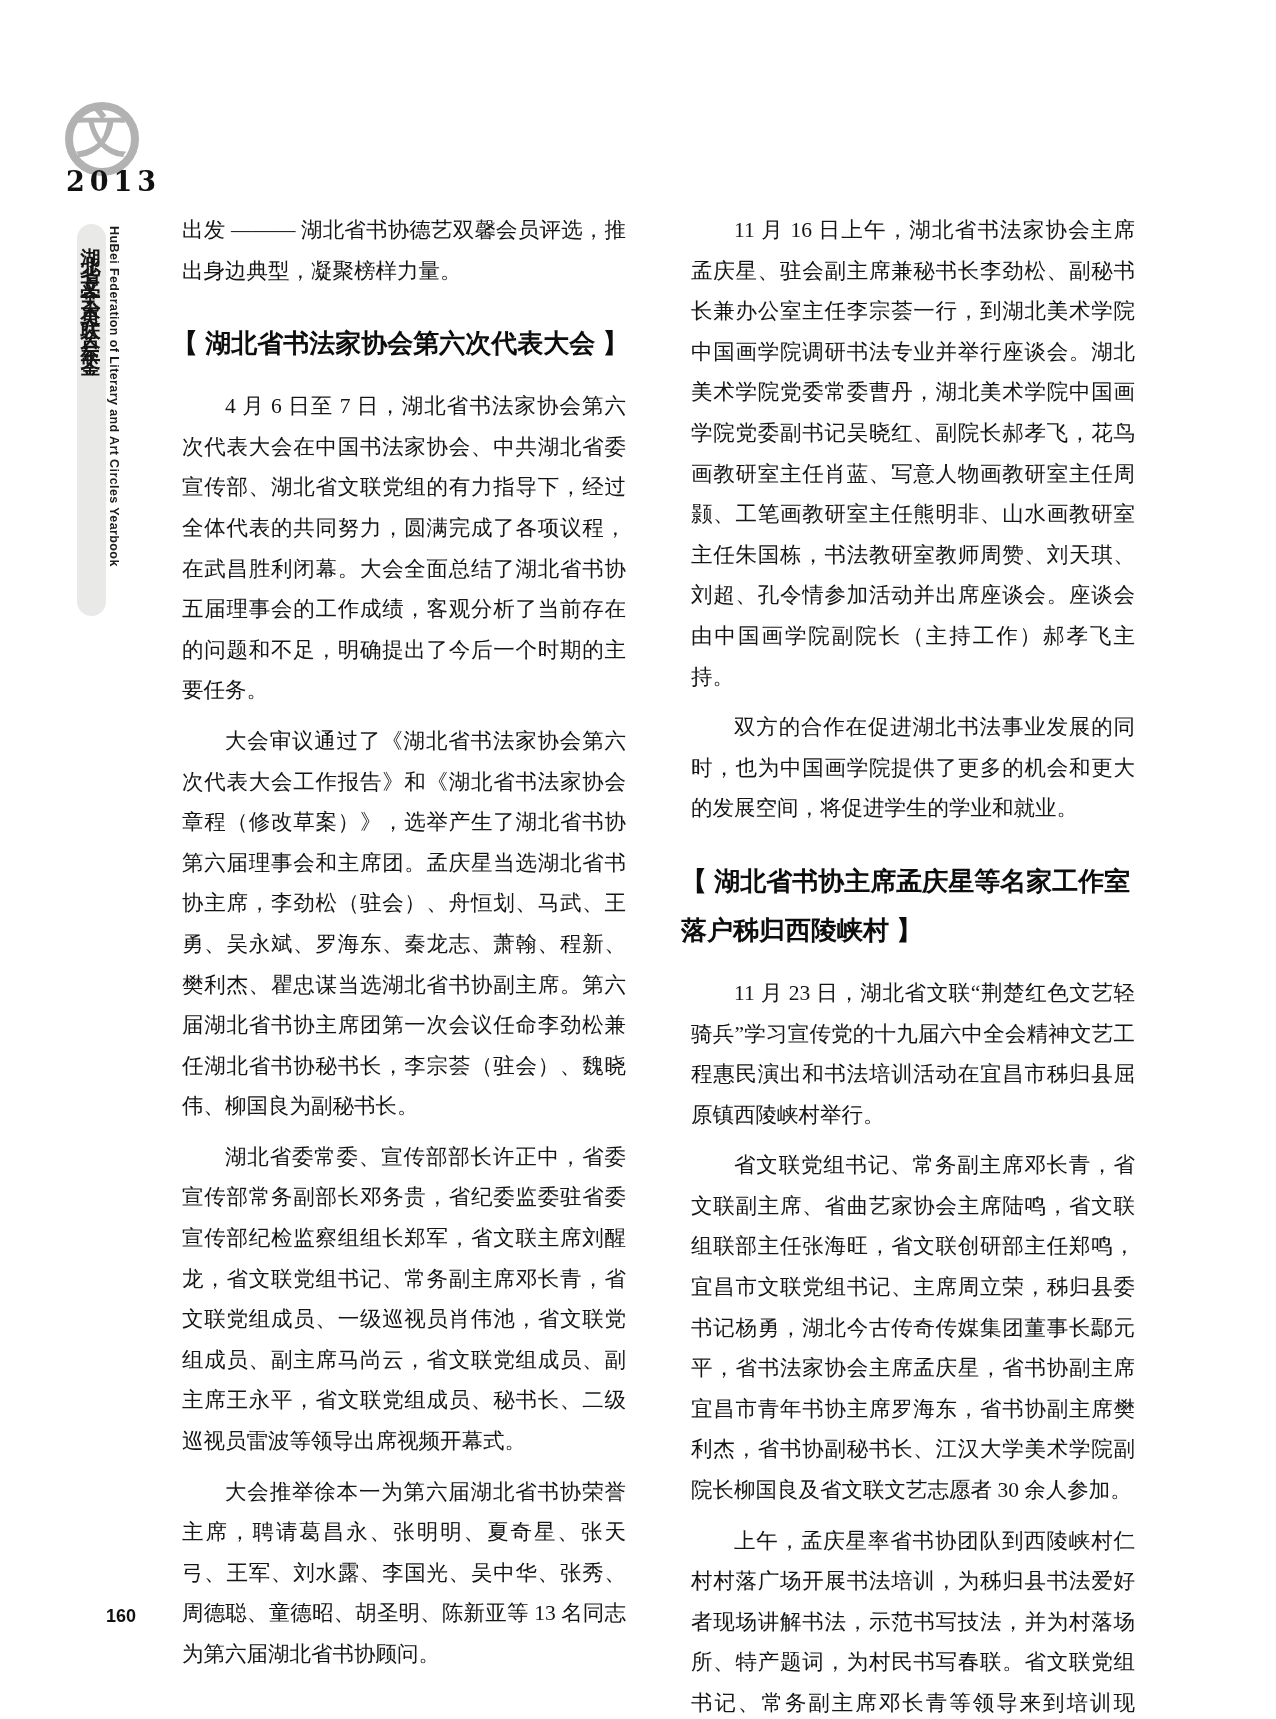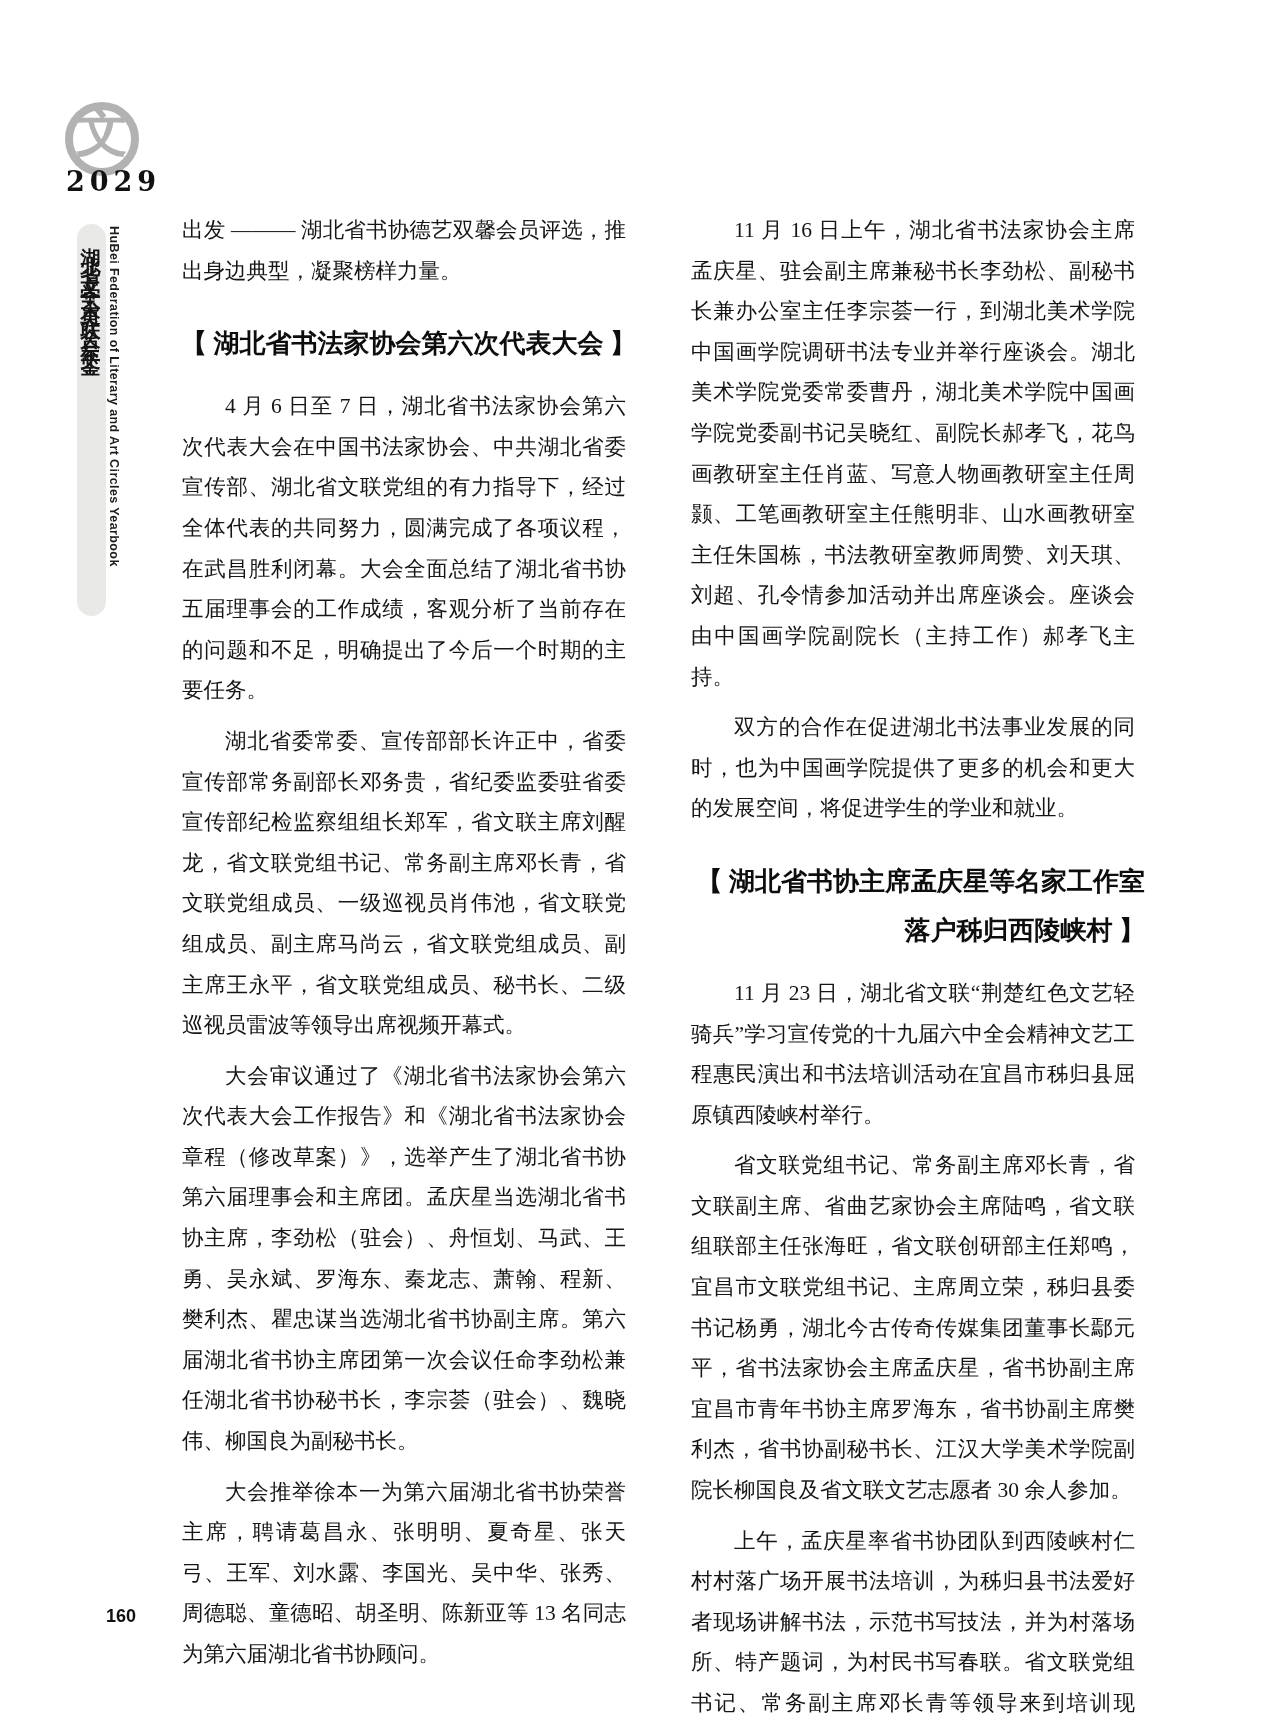--- a/index.html
+++ b/index.html
@@ -64,58 +64,58 @@
     text-justify:inter-ideograph;
     color:#151515;
   }
   .col-left  { left:172px; }
   .col-right { left:681px; }
 
   .col p { margin:10px; text-indent:2em; }
   .col p.no-indent { text-indent:0; }
 
   .entry-heading {
-    font-family:Liberation Serif, serif;
+    font-family:Liberation Sans, sans-serif;
     font-weight:bold;
     font-size:26px;
     line-height:49px;
     margin:28px 0 18px 0;
-    text-align:right;
+    text-align:left;
     text-indent:0;
     color:#0d0d0d;
   }
 </style>
 </head>
 <body>
 
 <div class="page">
 
   <div class="logo">
     <svg width="88" height="88" viewBox="0 0 88 88">
       <circle cx="44" cy="47" r="33" fill="none" stroke="#b2b2b2" stroke-width="8"></circle>
       <text x="44" y="58" text-anchor="middle" font-family="Liberation Serif, serif" font-weight="bold" font-size="52" fill="#b2b2b2">文</text>
     </svg>
   </div>
 
-  <div class="year-label">2029</div>
+  <div class="year-label">2013</div>
 
   <div class="side-strip">
     <div class="side-strip-text">湖北省文学艺术界联合会年鉴</div>
   </div>
 
   <div class="side-en">HuBei Federation of Literary and Art Circles Yearbook</div>
 
   <div class="page-number">160</div>
 
   <div class="col col-left">
     <p class="no-indent">出发 ——— 湖北省书协德艺双馨会员评选，推出身边典型，凝聚榜样力量。</p>
     <div class="entry-heading">【 湖北省书法家协会第六次代表大会 】</div>
     <p>4 月 6 日至 7 日，湖北省书法家协会第六次代表大会在中国书法家协会、中共湖北省委宣传部、湖北省文联党组的有力指导下，经过全体代表的共同努力，圆满完成了各项议程，在武昌胜利闭幕。大会全面总结了湖北省书协五届理事会的工作成绩，客观分析了当前存在的问题和不足，明确提出了今后一个时期的主要任务。</p>
+    <p>大会审议通过了《湖北省书法家协会第六次代表大会工作报告》和《湖北省书法家协会章程（修改草案）》，选举产生了湖北省书协第六届理事会和主席团。孟庆星当选湖北省书协主席，李劲松（驻会）、舟恒划、马武、王勇、吴永斌、罗海东、秦龙志、萧翰、程新、樊利杰、瞿忠谋当选湖北省书协副主席。第六届湖北省书协主席团第一次会议任命李劲松兼任湖北省书协秘书长，李宗荟（驻会）、魏晓伟、柳国良为副秘书长。</p>
     <p>湖北省委常委、宣传部部长许正中，省委宣传部常务副部长邓务贵，省纪委监委驻省委宣传部纪检监察组组长郑军，省文联主席刘醒龙，省文联党组书记、常务副主席邓长青，省文联党组成员、一级巡视员肖伟池，省文联党组成员、副主席马尚云，省文联党组成员、副主席王永平，省文联党组成员、秘书长、二级巡视员雷波等领导出席视频开幕式。</p>
-    <p>大会审议通过了《湖北省书法家协会第六次代表大会工作报告》和《湖北省书法家协会章程（修改草案）》，选举产生了湖北省书协第六届理事会和主席团。孟庆星当选湖北省书协主席，李劲松（驻会）、舟恒划、马武、王勇、吴永斌、罗海东、秦龙志、萧翰、程新、樊利杰、瞿忠谋当选湖北省书协副主席。第六届湖北省书协主席团第一次会议任命李劲松兼任湖北省书协秘书长，李宗荟（驻会）、魏晓伟、柳国良为副秘书长。</p>
     <p>大会推举徐本一为第六届湖北省书协荣誉主席，聘请葛昌永、张明明、夏奇星、张天弓、王军、刘水露、李国光、吴中华、张秀、周德聪、童德昭、胡圣明、陈新亚等 13 名同志为第六届湖北省书协顾问。</p>
   </div>
 
   <div class="col col-right">
     <p>11 月 16 日上午，湖北省书法家协会主席孟庆星、驻会副主席兼秘书长李劲松、副秘书长兼办公室主任李宗荟一行，到湖北美术学院中国画学院调研书法专业并举行座谈会。湖北美术学院党委常委曹丹，湖北美术学院中国画学院党委副书记吴晓红、副院长郝孝飞，花鸟画教研室主任肖蓝、写意人物画教研室主任周颢、工笔画教研室主任熊明非、山水画教研室主任朱国栋，书法教研室教师周赞、刘天琪、刘超、孔令情参加活动并出席座谈会。座谈会由中国画学院副院长（主持工作）郝孝飞主持。</p>
     <p>双方的合作在促进湖北书法事业发展的同时，也为中国画学院提供了更多的机会和更大的发展空间，将促进学生的学业和就业。</p>
     <div class="entry-heading">【 湖北省书协主席孟庆星等名家工作室落户秭归西陵峡村 】</div>
     <p>11 月 23 日，湖北省文联“荆楚红色文艺轻骑兵”学习宣传党的十九届六中全会精神文艺工程惠民演出和书法培训活动在宜昌市秭归县屈原镇西陵峡村举行。</p>
     <p>省文联党组书记、常务副主席邓长青，省文联副主席、省曲艺家协会主席陆鸣，省文联组联部主任张海旺，省文联创研部主任郑鸣，宜昌市文联党组书记、主席周立荣，秭归县委书记杨勇，湖北今古传奇传媒集团董事长鄢元平，省书法家协会主席孟庆星，省书协副主席宜昌市青年书协主席罗海东，省书协副主席樊利杰，省书协副秘书长、江汉大学美术学院副院长柳国良及省文联文艺志愿者 30 余人参加。</p>
     <p>上午，孟庆星率省书协团队到西陵峡村仁村村落广场开展书法培训，为秭归县书法爱好者现场讲解书法，示范书写技法，并为村落场所、特产题词，为村民书写春联。省文联党组书记、常务副主席邓长青等领导来到培训现场，为村民现场讲解党的十九届六中全会精神。</p>

